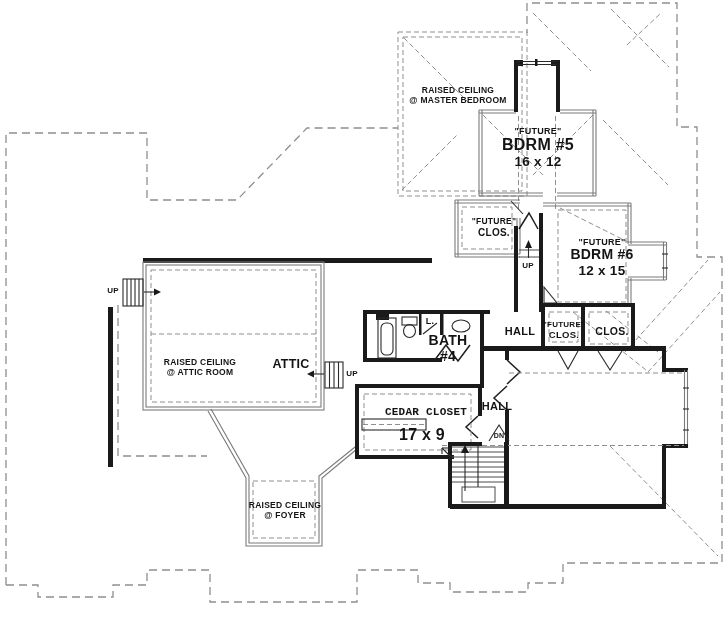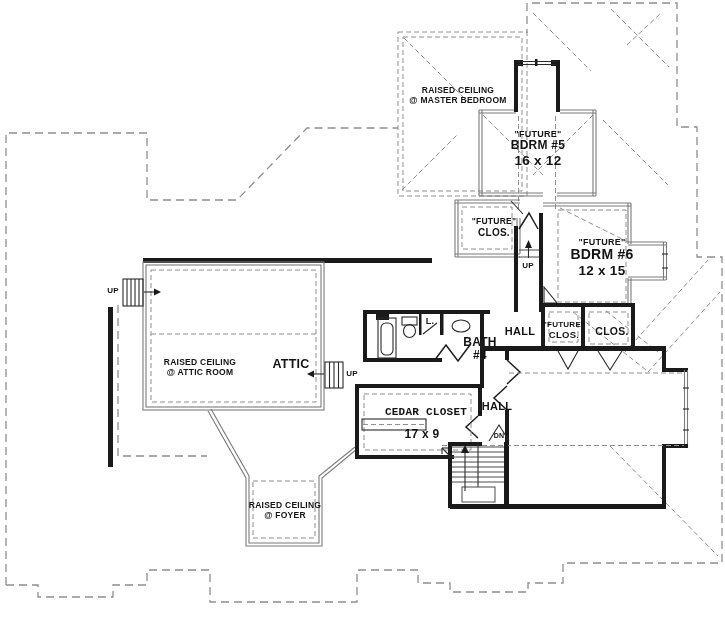--- a/index.html
+++ b/index.html
@@ -243,21 +243,21 @@
   </g>
 </svg>
 
 <div class="lbl" style="left:458px;top:96px;font-size:8.5px;">
   <span>RAISED CEILING</span>
   <span>@ MASTER BEDROOM</span>
 </div>
 
 <div class="lbl" style="left:538px;top:148px;font-size:9px;">
   <span>"FUTURE"</span>
-  <span style="font-size:12px">BDRM #5</span>
+  <span style="font-size:16px">BDRM #5</span>
   <span style="font-size:13.5px">16 x 12</span>
 </div>
 
 <div class="lbl" style="left:494px;top:227px;font-size:8.5px;">
   <span>"FUTURE"</span>
   <span style="font-size:10px">CLOS.</span>
 </div>
 
 <div class="lbl" style="left:528px;top:266px;font-size:8px;">
   <span>UP</span>
@@ -296,33 +296,33 @@
 </div>
 
 <div class="lbl" style="left:352px;top:374px;font-size:8px;">
   <span>UP</span>
 </div>
 
 <div class="lbl" style="left:430px;top:321px;font-size:9px;">
   <span>L.</span>
 </div>
 
-<div class="lbl" style="left:480px;top:349px;font-size:12px;">
+<div class="lbl" style="left:448px;top:349px;font-size:14px;">
   <span>BATH</span>
   <span>#4</span>
 </div>
 
 <div class="lbl" style="left:497px;top:406px;font-size:11px;">
   <span>HALL</span>
 </div>
 
 <div class="lbl" style="left:426px;top:412px;font-size:11px;font-family:Liberation Mono, monospace;">
   <span>CEDAR CLOSET</span>
 </div>
-<div class="lbl" style="left:422px;top:435px;font-size:12px;">
+<div class="lbl" style="left:422px;top:435px;font-size:16px;">
   <span>17 x 9</span>
 </div>
 
 <div class="lbl" style="left:499px;top:436px;font-size:7px;">
   <span>DN</span>
 </div>
 
 
 <div class="lbl" style="left:285px;top:511px;font-size:8.5px;">
   <span>RAISED CEILING</span>

